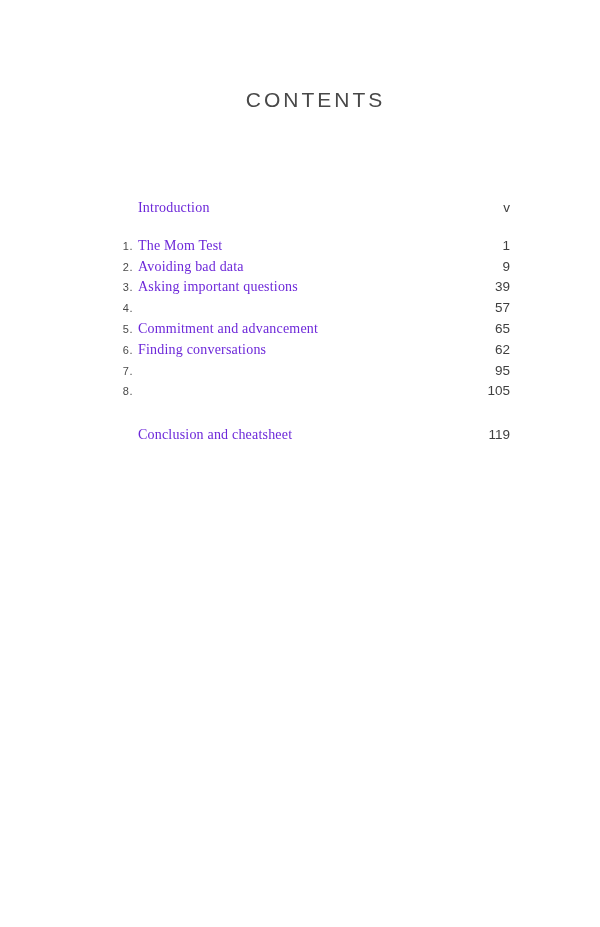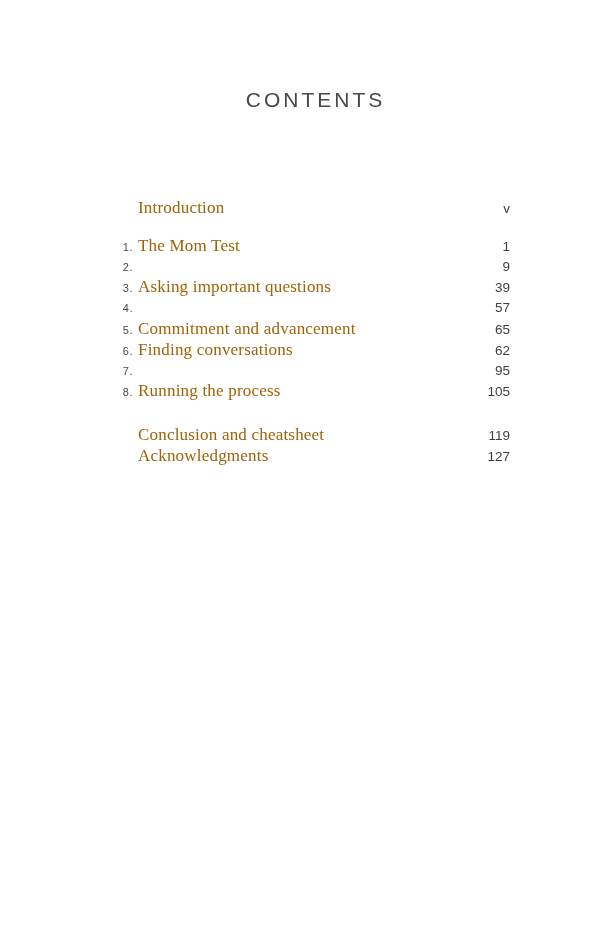--- a/index.html
+++ b/index.html
@@ -40,22 +40,22 @@
   .toc-num {
     font-family: "Liberation Sans", sans-serif;
     font-size: 11px;
     color: #4a4a4a;
     width: 15px;
     text-align: right;
     flex: 0 0 15px;
     letter-spacing: 0.5px;
   }
   .toc-label {
-    font-size: 17px;
-    color: #a16207;
+    font-size: 14px;
+    color: #6d28d9;
     margin-left: 5px;
     letter-spacing: 0.2px;
   }
   .toc-page {
     font-family: "Liberation Sans", sans-serif;
     font-size: 13.5px;
     color: #3f3f3f;
     margin-left: auto;
     text-align: right;
   }
@@ -84,20 +84,21 @@
     </div>
 
     <div class="chapters">
       <div class="toc-row">
         <span class="toc-num">1.</span>
         <span class="toc-label">The Mom Test</span>
         <span class="toc-page">1</span>
       </div>
       <div class="toc-row">
         <span class="toc-num">2.</span>
+        <span class="toc-label">Avoiding bad data</span>
         <span class="toc-page">9</span>
       </div>
       <div class="toc-row">
         <span class="toc-num">3.</span>
         <span class="toc-label">Asking important questions</span>
         <span class="toc-page">39</span>
       </div>
       <div class="toc-row">
         <span class="toc-num">4.</span>
         <span class="toc-page">57</span>
@@ -111,30 +112,25 @@
         <span class="toc-num">6.</span>
         <span class="toc-label">Finding conversations</span>
         <span class="toc-page">62</span>
       </div>
       <div class="toc-row">
         <span class="toc-num">7.</span>
         <span class="toc-page">95</span>
       </div>
       <div class="toc-row">
         <span class="toc-num">8.</span>
-        <span class="toc-label">Running the process</span>
         <span class="toc-page">105</span>
       </div>
     </div>
 
     <div class="backmatter">
       <div class="toc-row back-row">
         <span class="toc-label">Conclusion and cheatsheet</span>
         <span class="toc-page">119</span>
       </div>
-      <div class="toc-row back-row">
-        <span class="toc-label">Acknowledgments</span>
-        <span class="toc-page">127</span>
-      </div>
     </div>
 
   </div>
 </div>
 
 </body></html>

